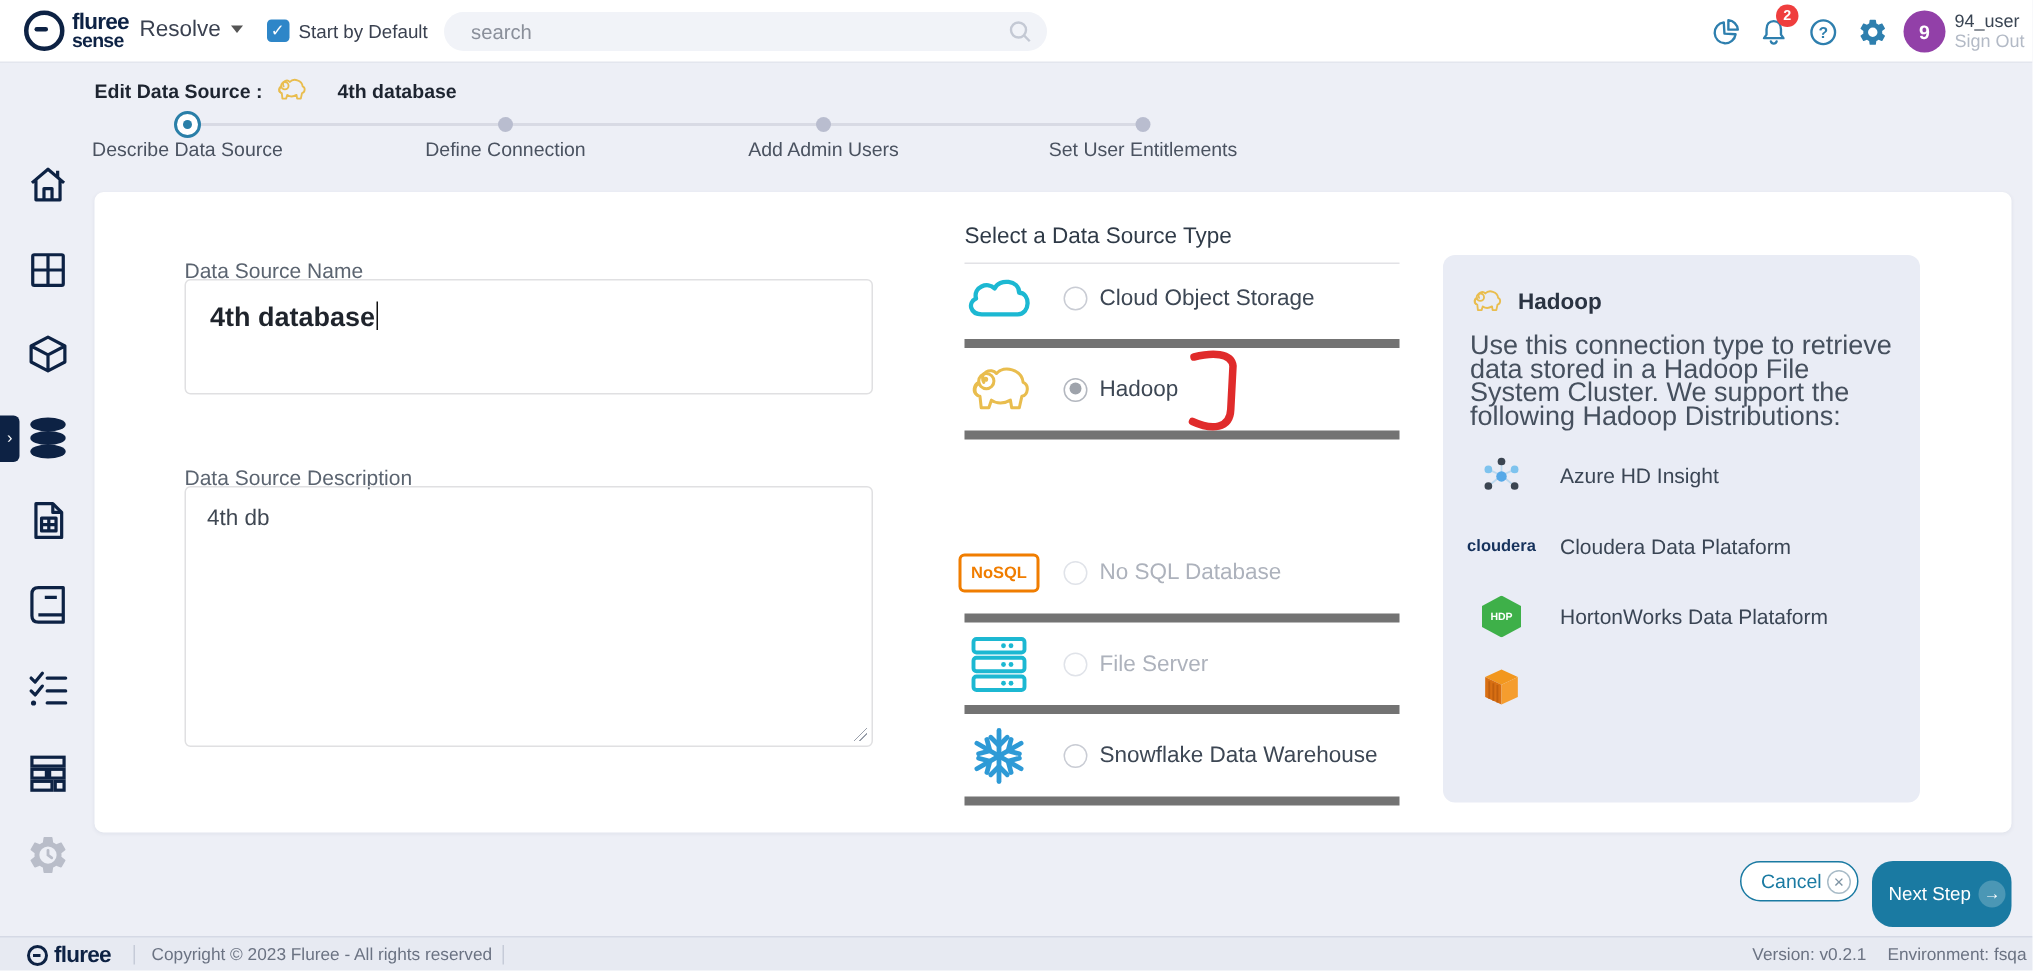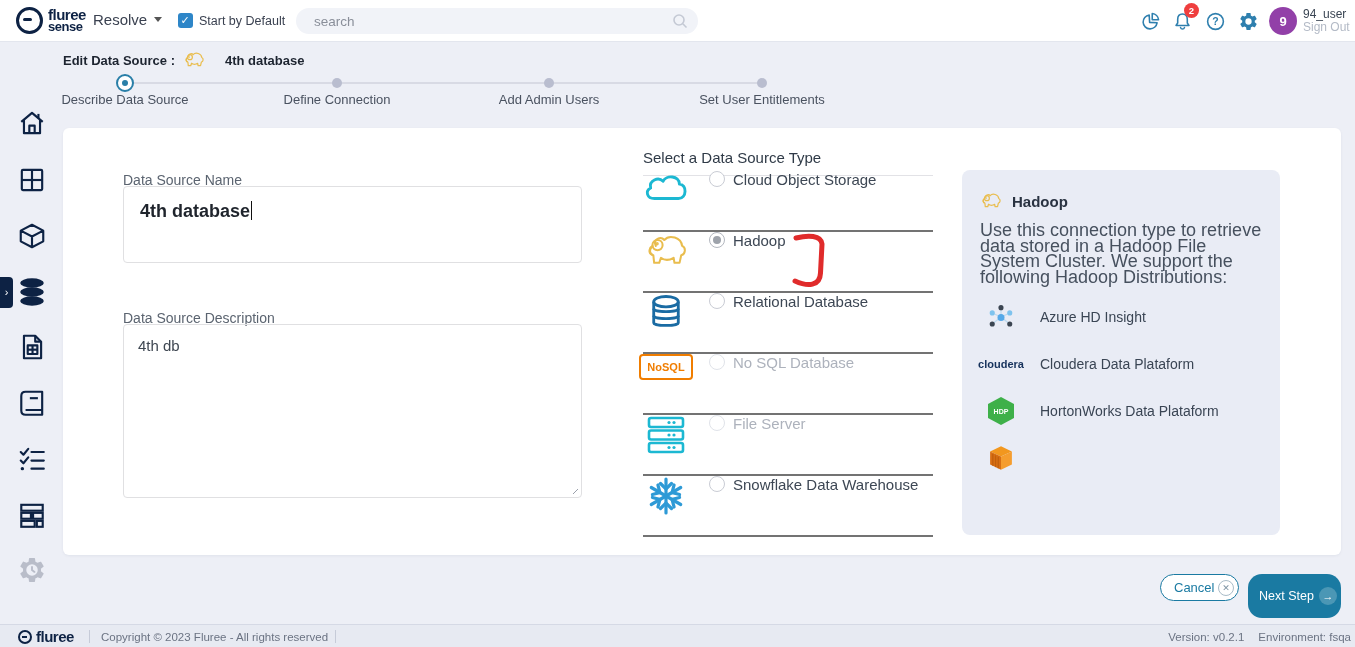--- a/index.html
+++ b/index.html
@@ -54,21 +54,21 @@
   .input-box{position:absolute;left:60px;top:58px;width:459px;height:77px;border:1px solid #e0e0e2;border-radius:4px;padding:14px 16px;cursor:text;}
   .input-box .val{font-size:18px;font-weight:bold;color:#1f242c;}
   .caret-bar{display:inline-block;width:1px;height:19px;background:#111;vertical-align:-3px;margin-left:1px;}
   .textarea-box{position:absolute;left:60px;top:196px;width:459px;height:174px;border:1px solid #e0e0e2;border-radius:4px;padding:12px 14px;font-size:15px;color:#3f4752;cursor:text;}
   .resize-grip{position:absolute;right:2px;bottom:2px;width:10px;height:10px;cursor:nwse-resize;}
   .resize-grip::before{content:"";position:absolute;right:1px;bottom:1px;width:9px;height:9px;
     background:linear-gradient(135deg,transparent 50%,#9aa0ab 50%,#9aa0ab 55%,transparent 55%,transparent 70%,#9aa0ab 70%,#9aa0ab 75%,transparent 75%);}
 
   
   .types-title{position:absolute;left:580px;top:21px;width:290px;font-size:15px;color:#2f3a47;padding-bottom:9px;border-bottom:1px solid #e2e2e6;}
-  .type-row{position:absolute;left:580px;width:290px;height:61px;border-bottom:2px solid #737373;display:flex;align-items:flex-start;}
+  .type-row{position:absolute;left:580px;width:290px;height:61px;border-bottom:6px solid #737373;display:flex;align-items:center;}
   .type-ico{width:46px;min-width:46px;display:flex;align-items:center;justify-content:center;}
   .radio{width:16px;height:16px;border-radius:50%;border:1.5px solid #c9ccd4;margin:0 8px 0 20px;background:#fff;cursor:pointer;position:relative;}
   .radio.sel{border-color:#b3b7bf;}
   .radio.sel::after{content:"";position:absolute;left:2.5px;top:2.5px;width:8px;height:8px;border-radius:50%;background:#9ea3ab;}
   .radio.dis{border-color:#e0e3e9;cursor:default;}
   .type-label{font-size:15px;color:var(--txt);}
   .type-label.dis{color:#adb2bc;}
   .nosql-badge{border:2px solid var(--orange);color:var(--orange);font-weight:bold;font-size:11px;border-radius:4px;padding:5px 6px;letter-spacing:0;}
   .annotation{position:absolute;left:727px;top:103px;width:40px;height:66px;pointer-events:none;}
 
@@ -272,32 +272,20 @@
               <circle cx="16" cy="15" r="6"></circle>
               <path d="M10 16 C6 18 5 24 9 26"></path>
               <circle cx="15.5" cy="13.5" r="0.8" fill="#e9bd4e"></circle>
             </g>
           </svg>
       </span>
       <span class="radio sel"></span>
       <span class="type-label">Hadoop</span>
     </div>
 
-    <div class="type-row" style="top:165px">
-      <span class="type-ico">
-        <svg width="34" height="40" viewBox="0 0 36 40" fill="none" stroke="#1a6ba3" stroke-width="3">
-            <ellipse cx="18" cy="8" rx="13" ry="5.5"></ellipse>
-            <path d="M5 8 V30.5 C5 34 31 34 31 30.5 V8"></path>
-            <path d="M5 15.5 C5 19.5 31 19.5 31 15.5"></path>
-            <path d="M5 23 C5 27 31 27 31 23"></path>
-          </svg>
-      </span>
-      <span class="radio"></span>
-      <span class="type-label">Relational Database</span>
-    </div>
 
     <div class="type-row" style="top:226px">
       <span class="type-ico">
         <span class="nosql-badge">NoSQL</span>
       </span>
       <span class="radio dis"></span>
       <span class="type-label dis">No SQL Database</span>
     </div>
 
     <div class="type-row" style="top:287px">

